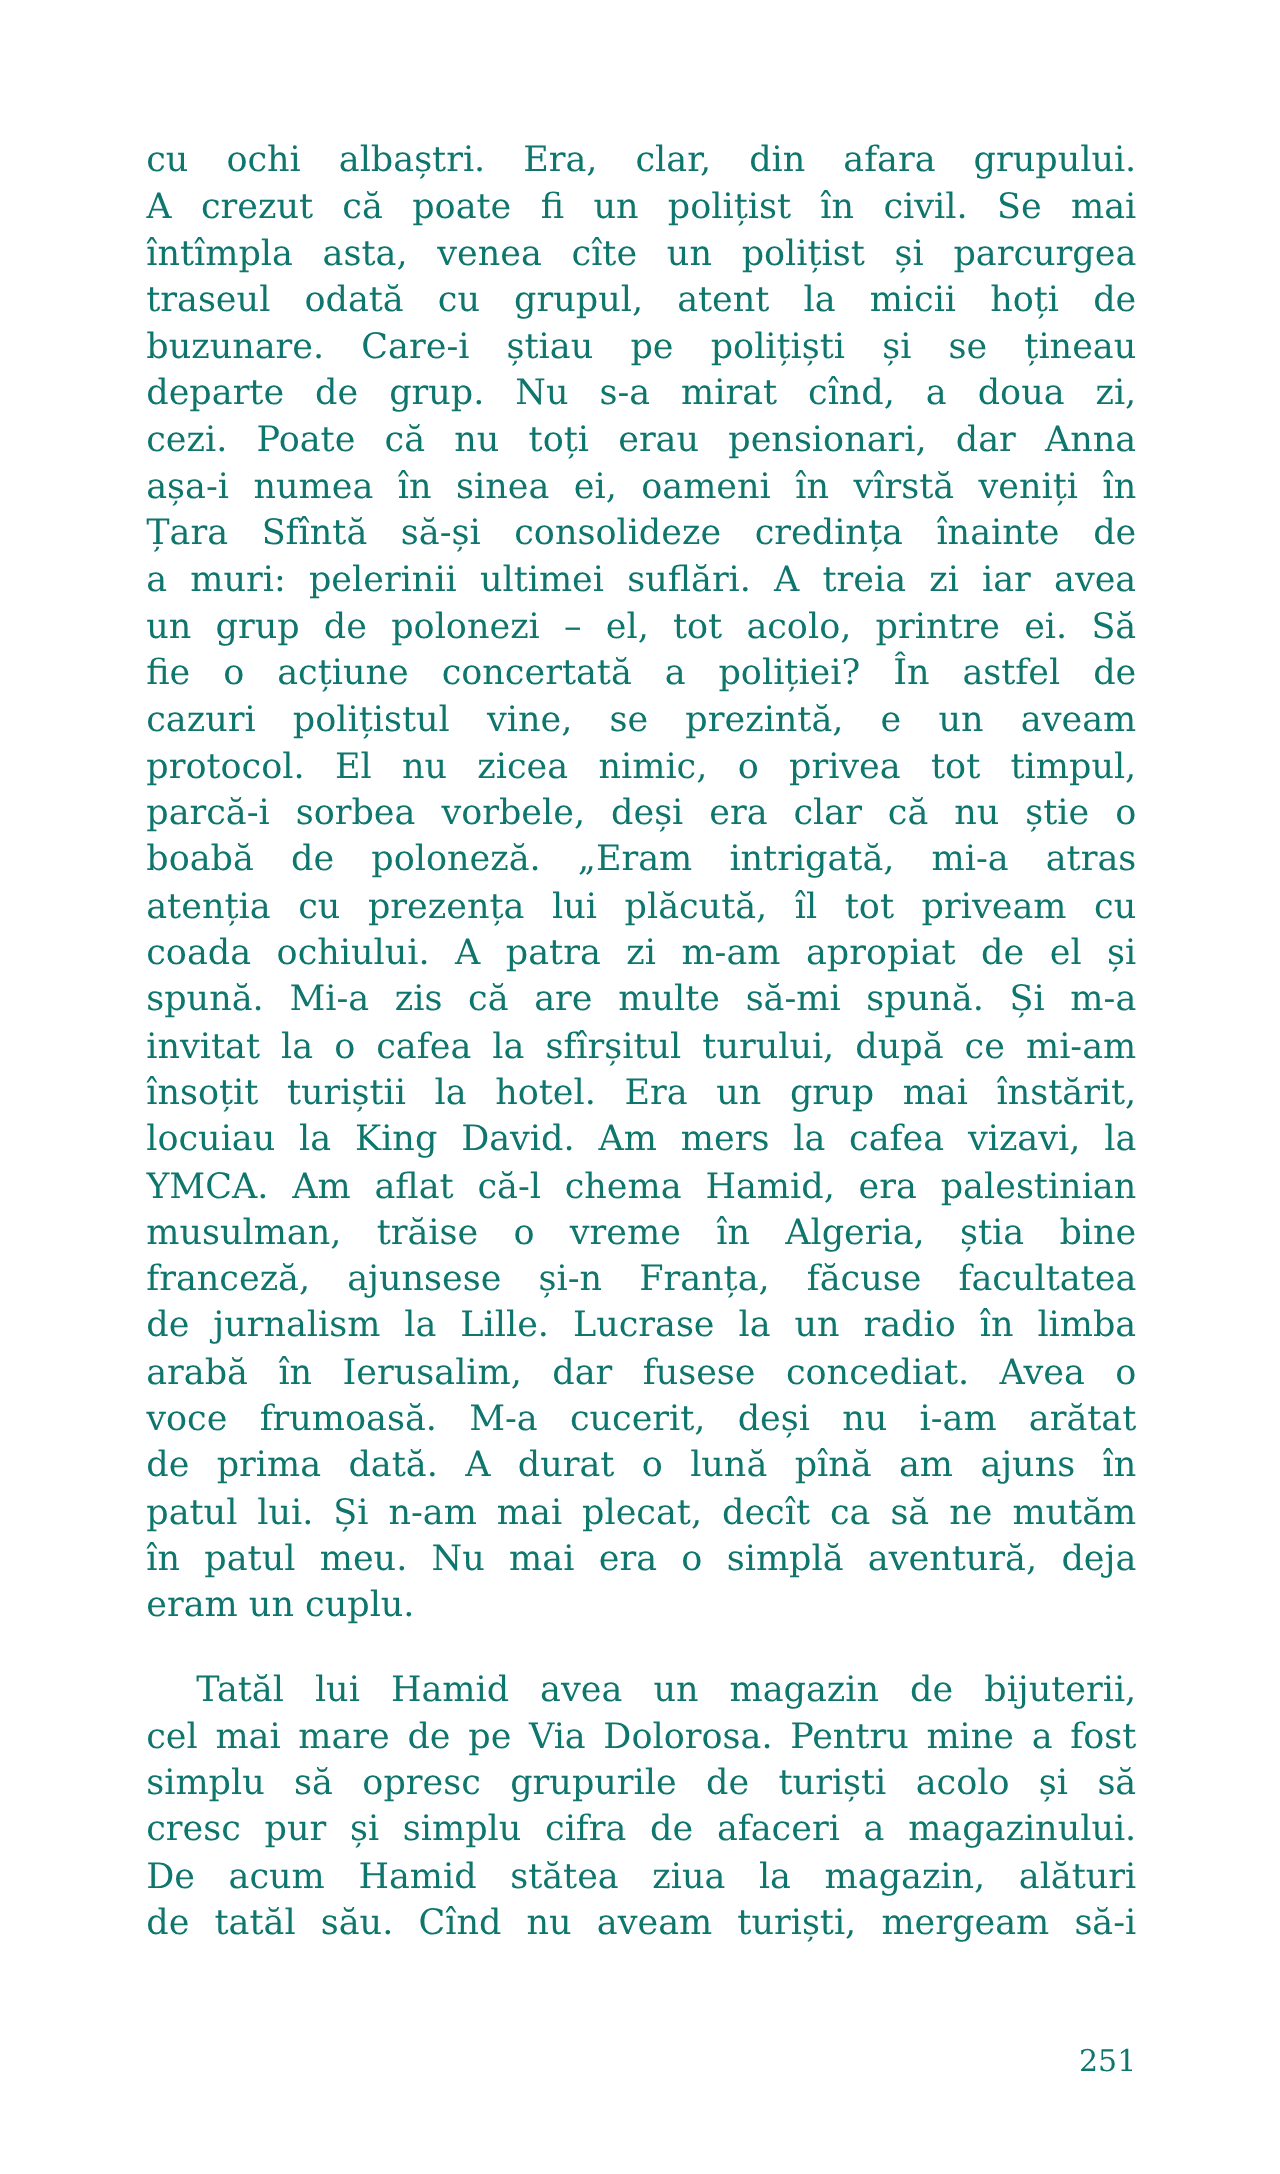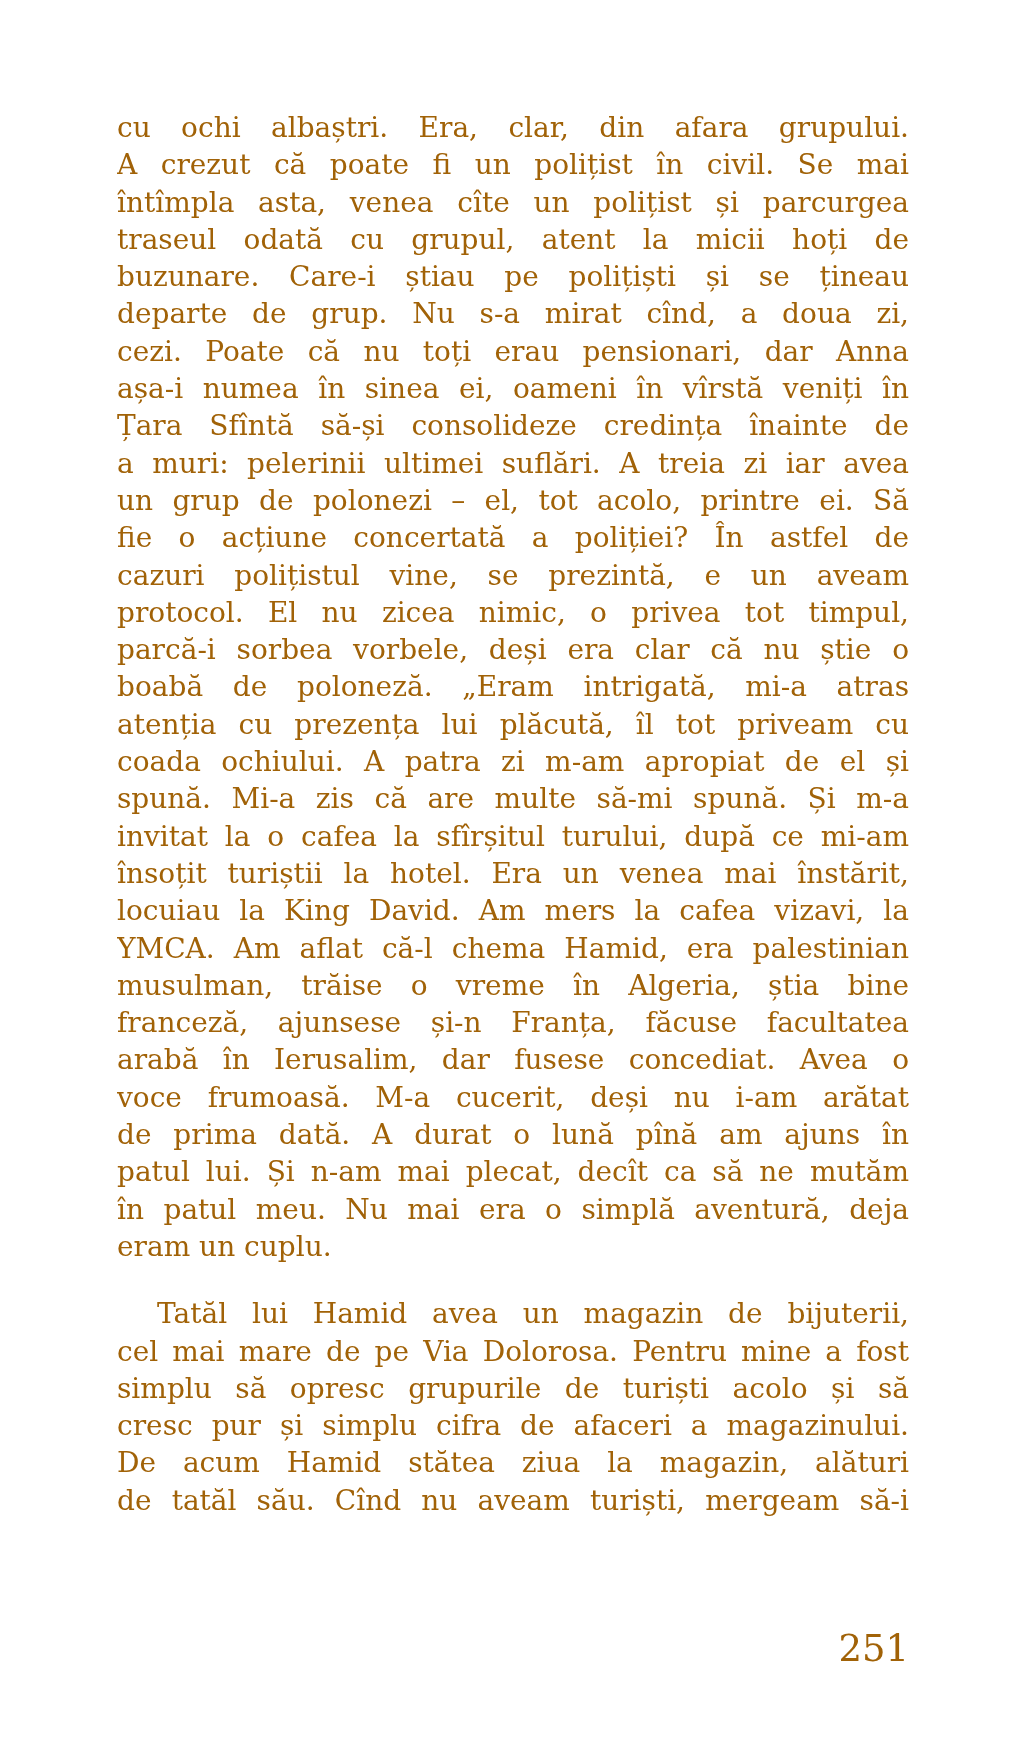--- a/index.html
+++ b/index.html
@@ -5,21 +5,21 @@
   html, body {
     margin: 0;
     padding: 0;
     background: #ffffff;
   }
   .page {
     position: relative;
     width: 1024px;
     height: 1739px;
     background: #ffffff;
-    color: #a16207;
+    color: #0f766e;
     font-family: "DejaVu Serif", serif;
     overflow: hidden;
   }
   .text-block {
     position: absolute;
     left: 117px;
     top: 109px;
     width: 792px;
   }
   .line {
@@ -36,21 +36,21 @@
   .line.indent {
     text-indent: 40px;
     margin-top: 30px;
   }
   .page-number {
     position: absolute;
     left: 117px;
     top: 1632px;
     width: 792px;
     text-align: right;
-    font-size: 37px;
+    font-size: 24px;
     line-height: 34px;
   }
 </style>
 </head>
 <body>
 
 <div class="page">
   <div class="text-block">
       <div class="line">cu ochi albaștri. Era, clar, din afara grupului.</div>
       <div class="line">A crezut că poate fi un polițist în civil. Se mai</div>
@@ -65,25 +65,26 @@
       <div class="line">un grup de polonezi – el, tot acolo, printre ei. Să</div>
       <div class="line">fie o acțiune concertată a poliției? În astfel de</div>
       <div class="line">cazuri polițistul vine, se prezintă, e un aveam</div>
       <div class="line">protocol. El nu zicea nimic, o privea tot timpul,</div>
       <div class="line">parcă-i sorbea vorbele, deși era clar că nu știe o</div>
       <div class="line">boabă de poloneză. „Eram intrigată, mi-a atras</div>
       <div class="line">atenția cu prezența lui plăcută, îl tot priveam cu</div>
       <div class="line">coada ochiului. A patra zi m-am apropiat de el și</div>
       <div class="line">spună. Mi-a zis că are multe să-mi spună. Și m-a</div>
       <div class="line">invitat la o cafea la sfîrșitul turului, după ce mi-am</div>
-      <div class="line">însoțit turiștii la hotel. Era un venea mai înstărit,</div>
+      <div class="line">însoțit turiștii la hotel. Era un grup mai înstărit,</div>
       <div class="line">locuiau la King David. Am mers la cafea vizavi, la</div>
       <div class="line">YMCA. Am aflat că-l chema Hamid, era palestinian</div>
       <div class="line">musulman, trăise o vreme în Algeria, știa bine</div>
       <div class="line">franceză, ajunsese și-n Franța, făcuse facultatea</div>
+      <div class="line">de jurnalism la Lille. Lucrase la un radio în limba</div>
       <div class="line">arabă în Ierusalim, dar fusese concediat. Avea o</div>
       <div class="line">voce frumoasă. M-a cucerit, deși nu i-am arătat</div>
       <div class="line">de prima dată. A durat o lună pînă am ajuns în</div>
       <div class="line">patul lui. Și n-am mai plecat, decît ca să ne mutăm</div>
       <div class="line">în patul meu. Nu mai era o simplă aventură, deja</div>
       <div class="line flush">eram un cuplu.</div>
       <div class="line indent">Tatăl lui Hamid avea un magazin de bijuterii,</div>
       <div class="line">cel mai mare de pe Via Dolorosa. Pentru mine a fost</div>
       <div class="line">simplu să opresc grupurile de turiști acolo și să</div>
       <div class="line">cresc pur și simplu cifra de afaceri a magazinului.</div>

